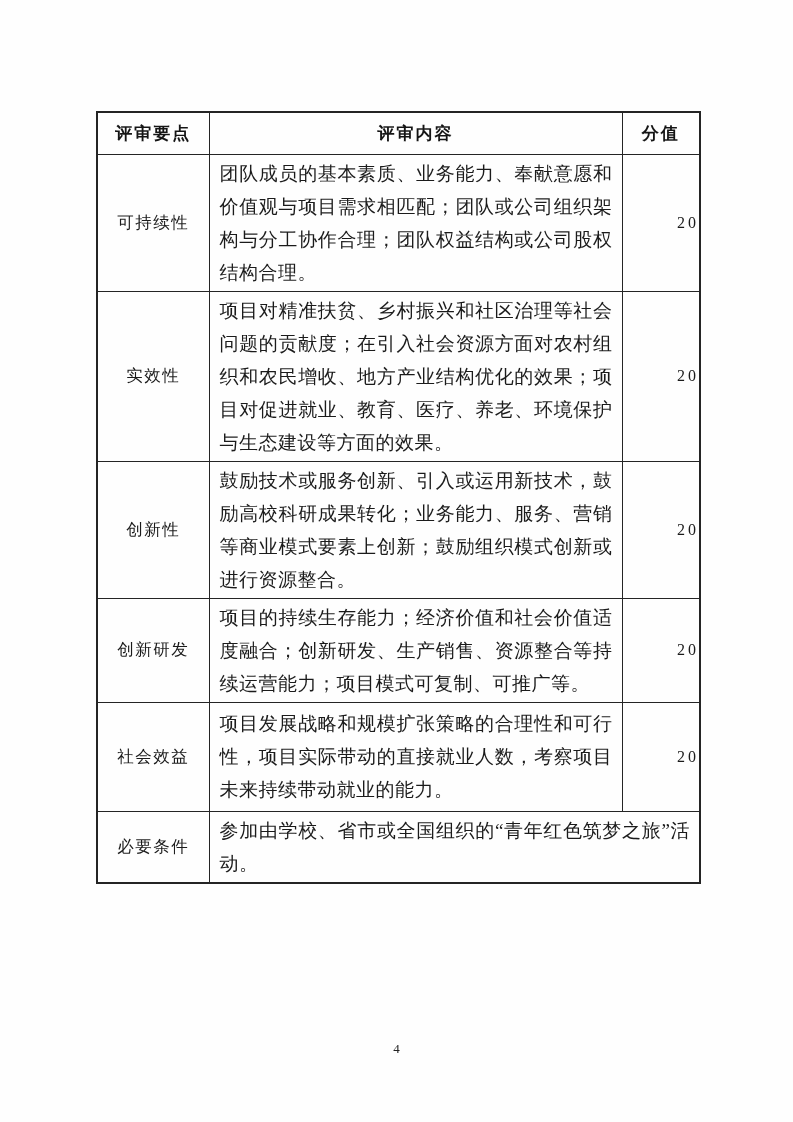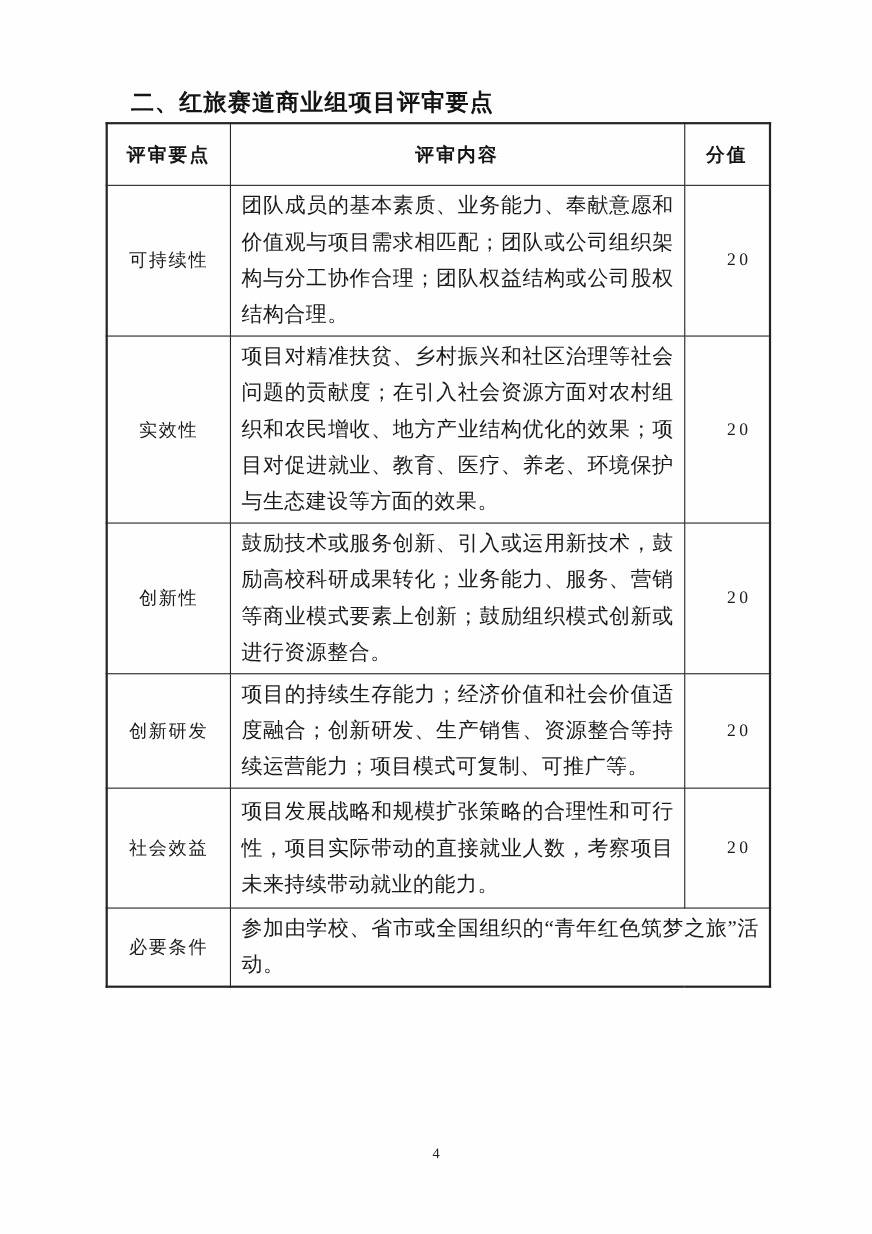--- a/index.html
+++ b/index.html
@@ -34,21 +34,21 @@
     top: 111px;
     width: 603px;
     border-collapse: collapse;
     table-layout: fixed;
     border: 2px solid #242424;
   }
   .review-table th,
   .review-table td {
     border: 1px solid #242424;
     vertical-align: middle;
-    padding: 16px;
+    padding: 0;
   }
   .review-table thead tr { height: 42px; }
   .review-table th {
     font-size: 17px;
     font-weight: bold;
     text-align: center;
     letter-spacing: 2px;
     color: #151515;
   }
   .col-key   { width: 112px; }
@@ -87,21 +87,20 @@
     text-align: center;
     font-size: 13px;
     color: #222;
   }
 </style>
 </head>
 <body>
 
 <div class="page">
 
-  <h2 class="title">二、红旅赛道商业组项目评审要点</h2>
 
   <table class="review-table">
     <colgroup>
       <col class="col-key">
       <col class="col-content">
       <col class="col-score">
     </colgroup>
     <thead>
       <tr>
         <th>评审要点</th>

